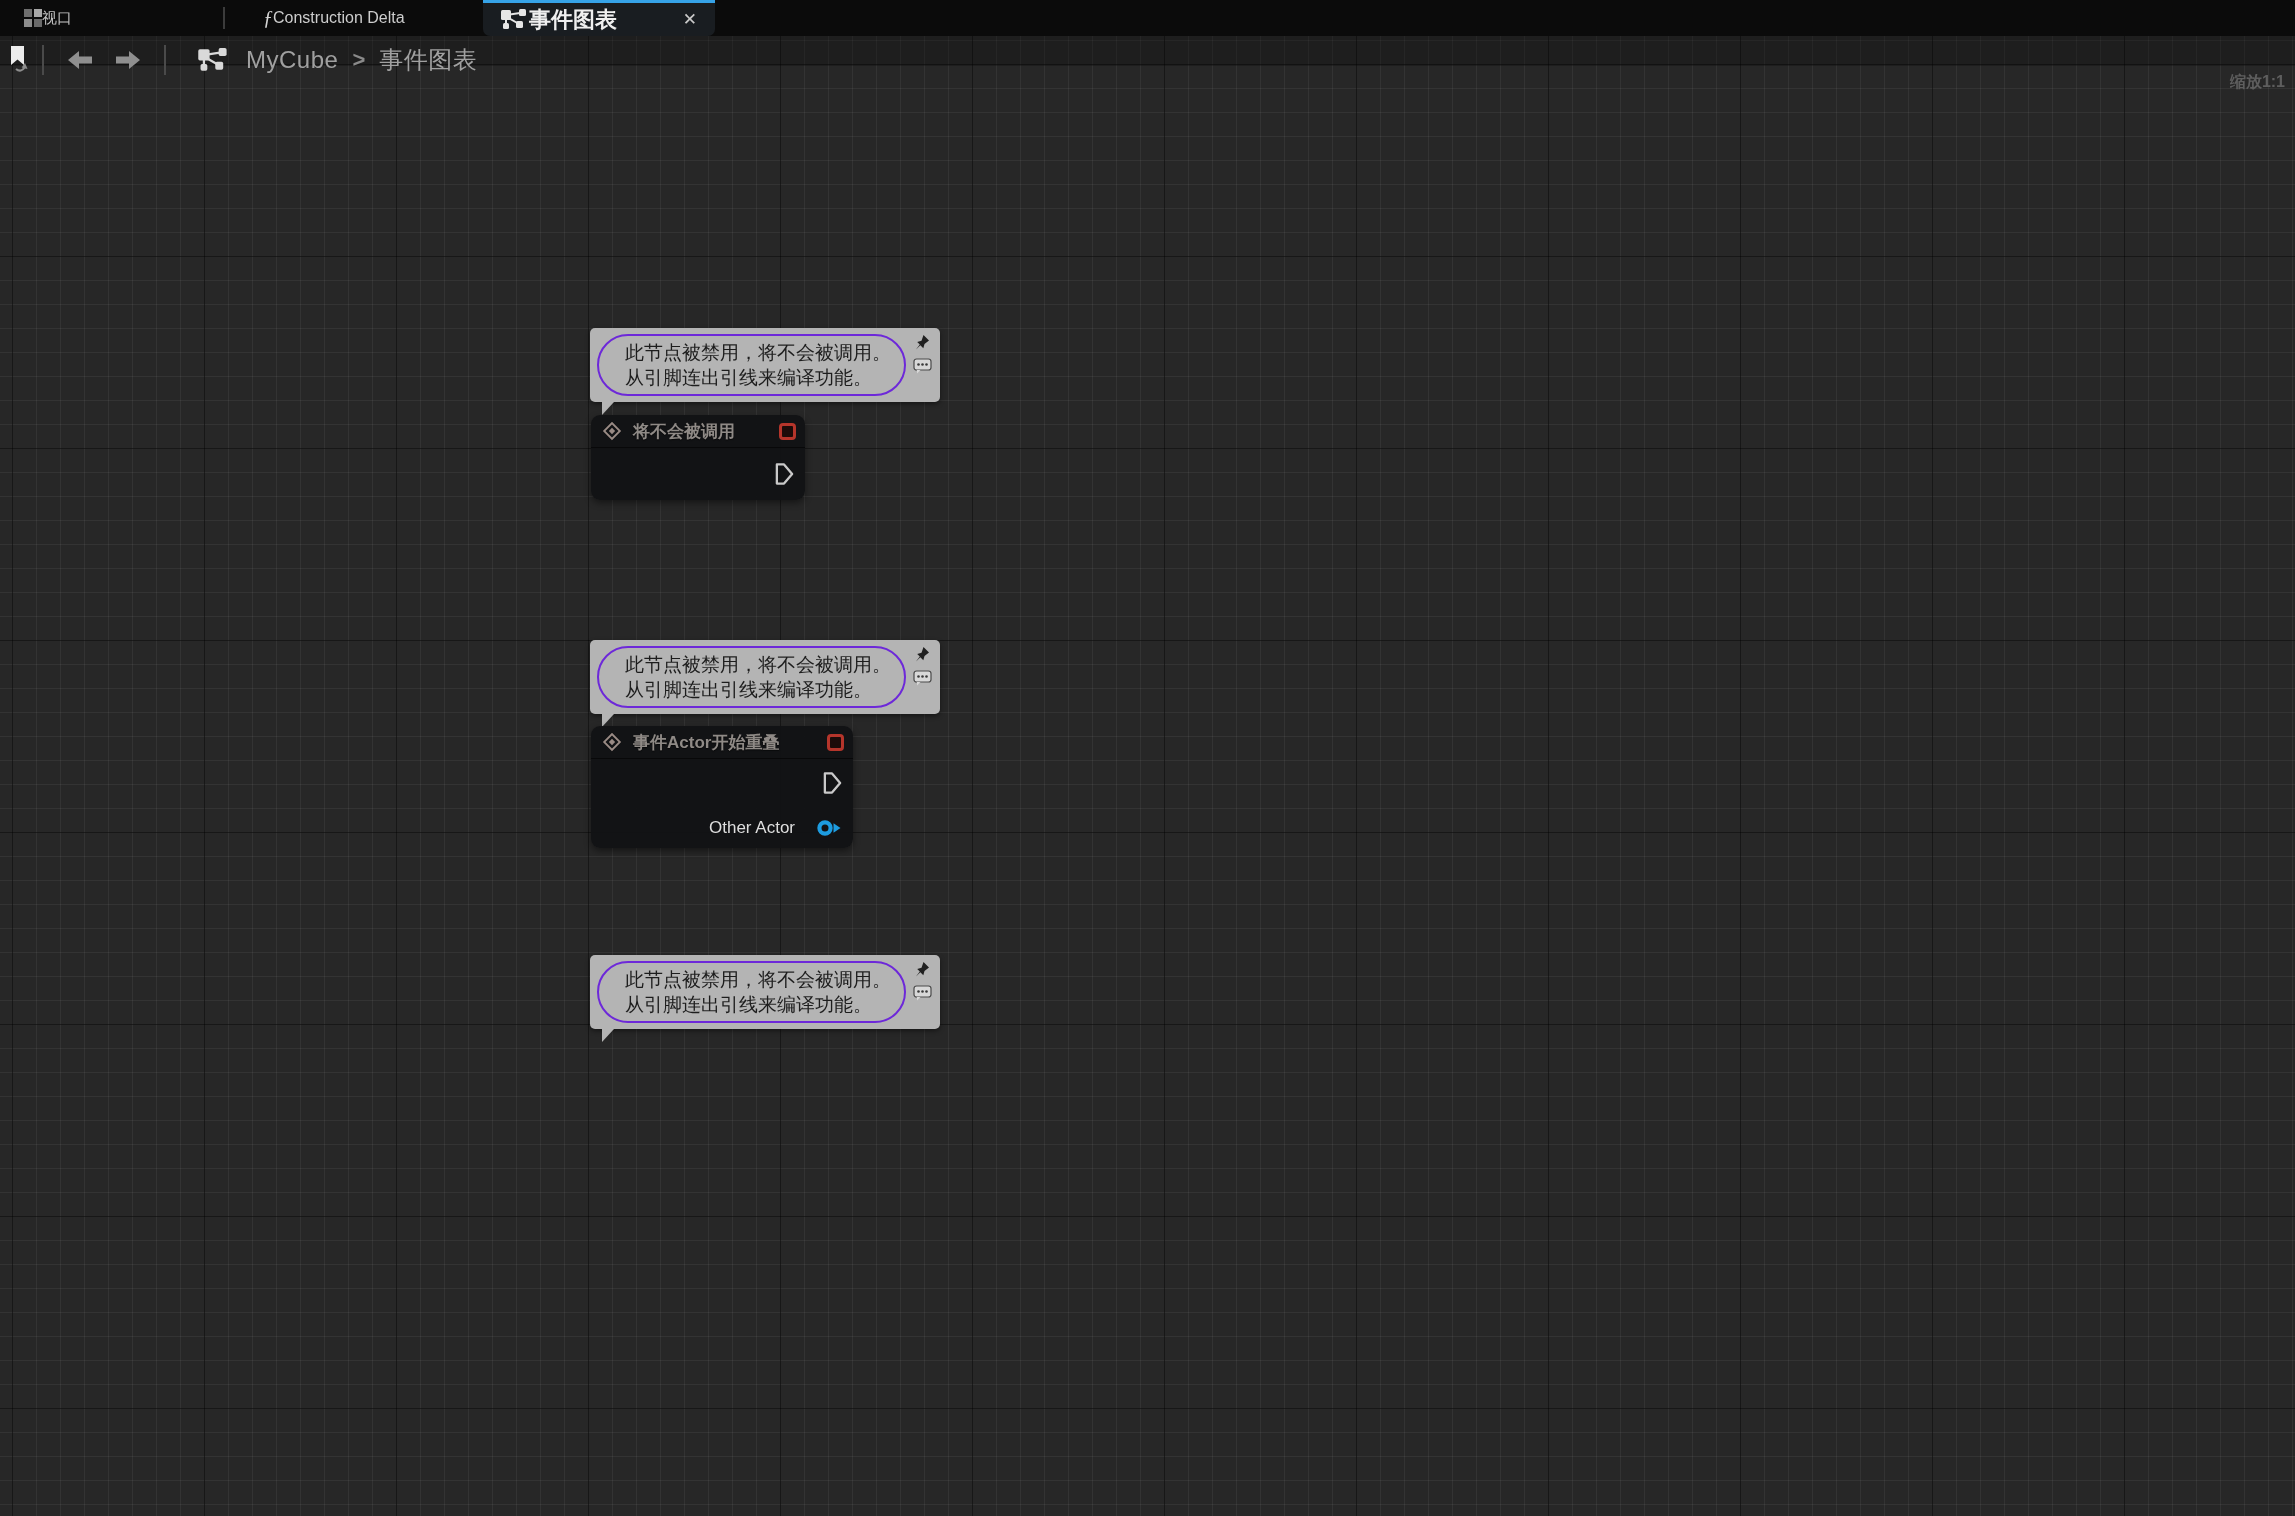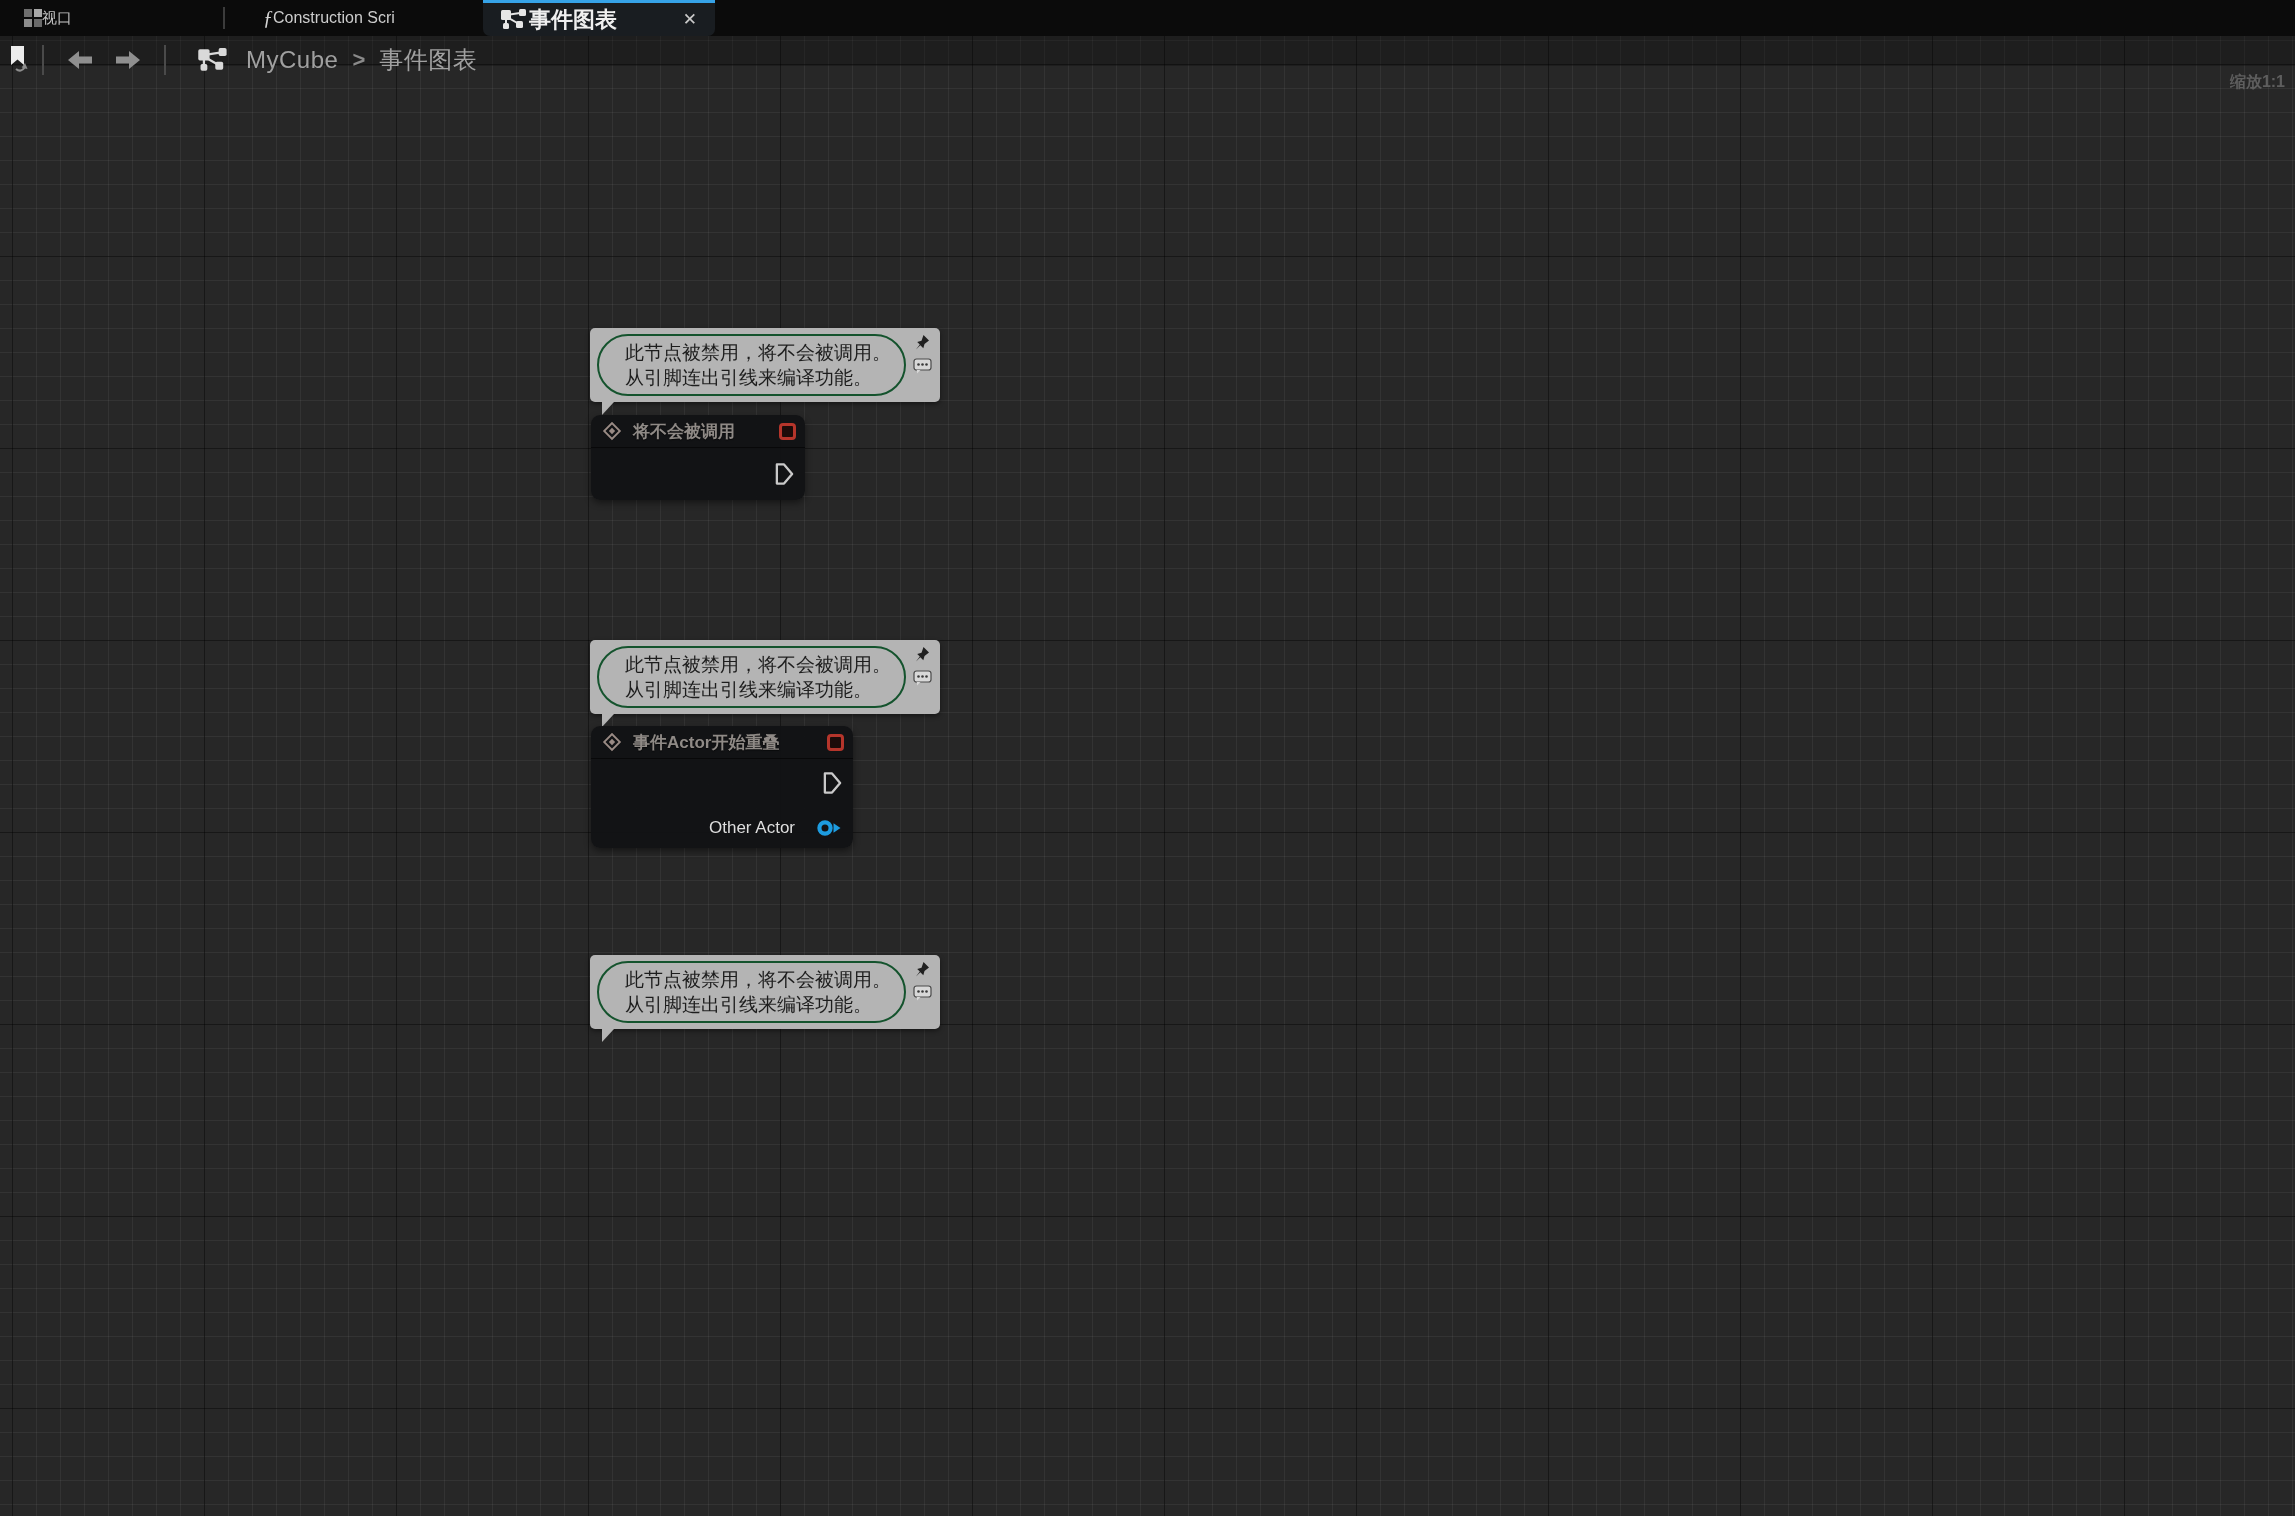--- a/index.html
+++ b/index.html
@@ -41,21 +41,21 @@
   .crumb-text{font-size:24px;color:#a0a0a0;letter-spacing:0.5px;}
   .crumb-chevron{font-size:22px;font-weight:bold;color:#8a8a8a;margin:0 14px;}
   .zoomlabel{position:absolute;right:10px;top:36px;font-size:16px;font-weight:bold;color:#5e5e5e;}
 
   
   .hint{position:absolute;left:937px;top:86px;width:437px;height:70px;background:rgba(0,0,0,0.40);border-radius:3px;
         display:flex;align-items:center;justify-content:center;font-size:37px;letter-spacing:12px;color:#a2a2a2;padding-left:12px;}
 
   
   .bubble{position:absolute;width:350px;height:74px;background:#b4b4b4;border-radius:5px;box-shadow:0 2px 5px rgba(0,0,0,0.45);}
-  .bubble-pill{position:absolute;left:7px;top:6px;bottom:6px;right:34px;border:2px solid #14532d;border-radius:31px;
+  .bubble-pill{position:absolute;left:7px;top:6px;bottom:6px;right:34px;border:2px solid #6d28d9;border-radius:31px;
                display:flex;flex-direction:column;justify-content:center;padding-left:26px;}
   .bubble-line{font-size:19px;line-height:25px;color:#1d1d1d;}
   .bubble-icons{position:absolute;right:4px;top:6px;width:28px;display:flex;flex-direction:column;align-items:center;gap:4px;}
   .bubble-tail{position:absolute;left:12px;top:100%;width:0;height:0;border-top:13px solid #b4b4b4;border-right:12px solid transparent;}
 
   
   .bp-node{position:absolute;background:rgba(17,18,20,0.95);border-radius:9px;box-shadow:0 3px 7px rgba(0,0,0,0.45);overflow:hidden;}
   .bp-head{height:33px;display:flex;align-items:center;gap:9px;padding:0 9px;
            background:linear-gradient(90deg,#5a2721 0%,#4a201a8 40%,rgba(44,20,16,0.85) 100%);
            border-bottom:1px solid rgba(0,0,0,0.55);}
@@ -78,21 +78,21 @@
           <i></i>
           <i></i>
           <i></i>
           <i></i>
         </span>
       <span>视口</span>
     </div>
     <div class="tab-sep"></div>
     <div class="tab tab-construction">
       <span class="fn-icon">ƒ</span>
-      <span>Construction Scri</span>
+      <span>Construction Delta</span>
     </div>
     <div class="tab tab-active">
       <svg width="30" height="25" viewBox="0 0 30 25">
         <g stroke="#e6e6e6" stroke-width="2" fill="none">
             <path d="M8 8 L21 6 M8 10 L20 17 M7 8 L7 17"></path>
           </g>
         <rect x="2" y="3" width="10" height="10" rx="1.5" fill="#e6e6e6"></rect>
         <rect x="20" y="2" width="7" height="7" rx="1.5" fill="#e6e6e6"></rect>
         <rect x="17" y="14" width="7" height="7" rx="1.5" fill="#e6e6e6"></rect>
         <rect x="4" y="16" width="6" height="6" rx="1.5" fill="#e6e6e6"></rect>

